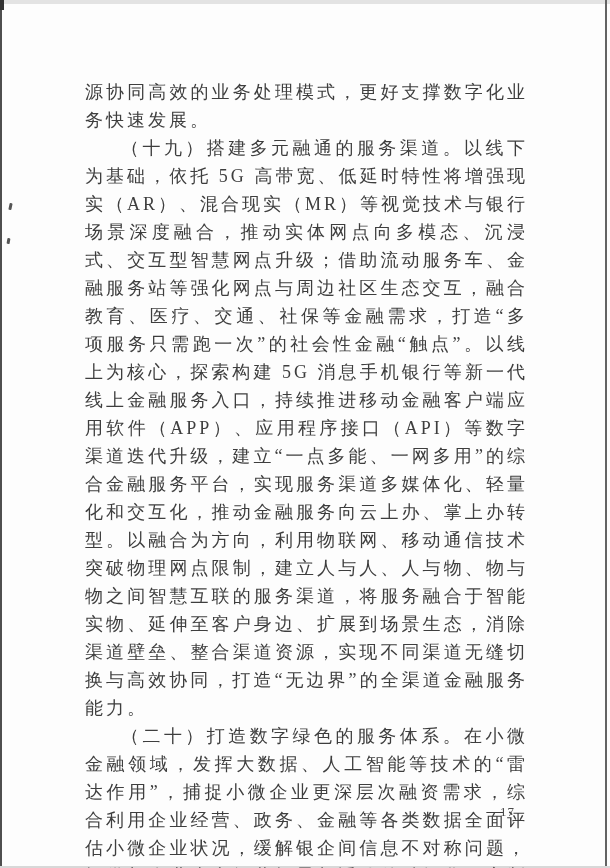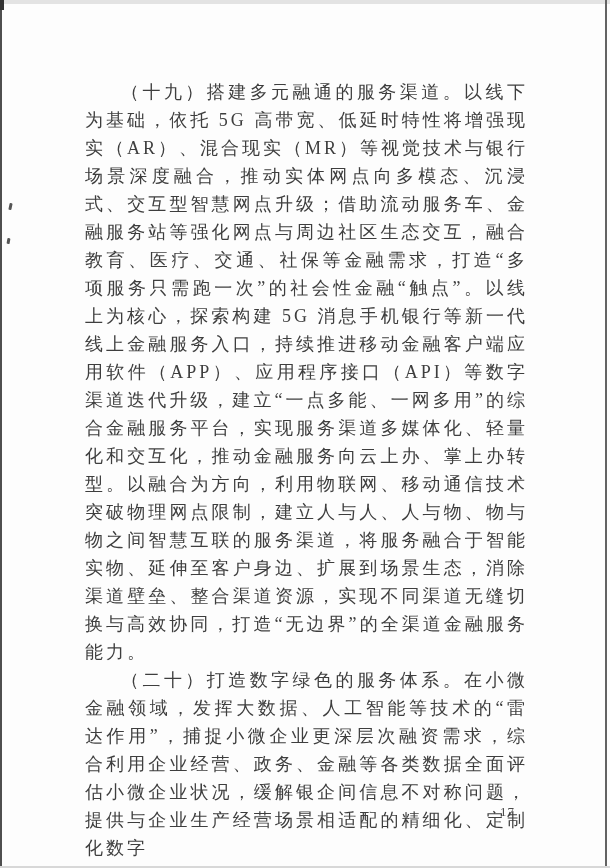--- a/index.html
+++ b/index.html
@@ -93,19 +93,20 @@
   <div class="edge-top"></div>
   <div class="edge-left"></div>
   <div class="edge-left-cap"></div>
   <div class="edge-right"></div>
   <div class="edge-bottom"></div>
 
   <div class="speck speck-1"></div>
   <div class="speck speck-2"></div>
 
   <div class="text-block">
+    <p>源协同高效的业务处理模式，更好支撑数字化业务快速发展。</p>
     <p class="p-indent">（十九）搭建多元融通的服务渠道。以线下为基础，依托 5G 高带宽、低延时特性将增强现实（AR）、混合现实（MR）等视觉技术与银行场景深度融合，推动实体网点向多模态、沉浸式、交互型智慧网点升级；借助流动服务车、金融服务站等强化网点与周边社区生态交互，融合教育、医疗、交通、社保等金融需求，打造“多项服务只需跑一次”的社会性金融“触点”。以线上为核心，探索构建 5G 消息手机银行等新一代线上金融服务入口，持续推进移动金融客户端应用软件（APP）、应用程序接口（API）等数字渠道迭代升级，建立“一点多能、一网多用”的综合金融服务平台，实现服务渠道多媒体化、轻量化和交互化，推动金融服务向云上办、掌上办转型。以融合为方向，利用物联网、移动通信技术突破物理网点限制，建立人与人、人与物、物与物之间智慧互联的服务渠道，将服务融合于智能实物、延伸至客户身边、扩展到场景生态，消除渠道壁垒、整合渠道资源，实现不同渠道无缝切换与高效协同，打造“无边界”的全渠道金融服务能力。</p>
     <p class="p-indent">（二十）打造数字绿色的服务体系。在小微金融领域，发挥大数据、人工智能等技术的“雷达作用”，捕捉小微企业更深层次融资需求，综合利用企业经营、政务、金融等各类数据全面评估小微企业状况，缓解银企间信息不对称问题，提供与企业生产经营场景相适配的精细化、定制化数字</p>
   </div>
 
   <div class="page-number">17</div>
 
 </div>
 
 </body></html>

